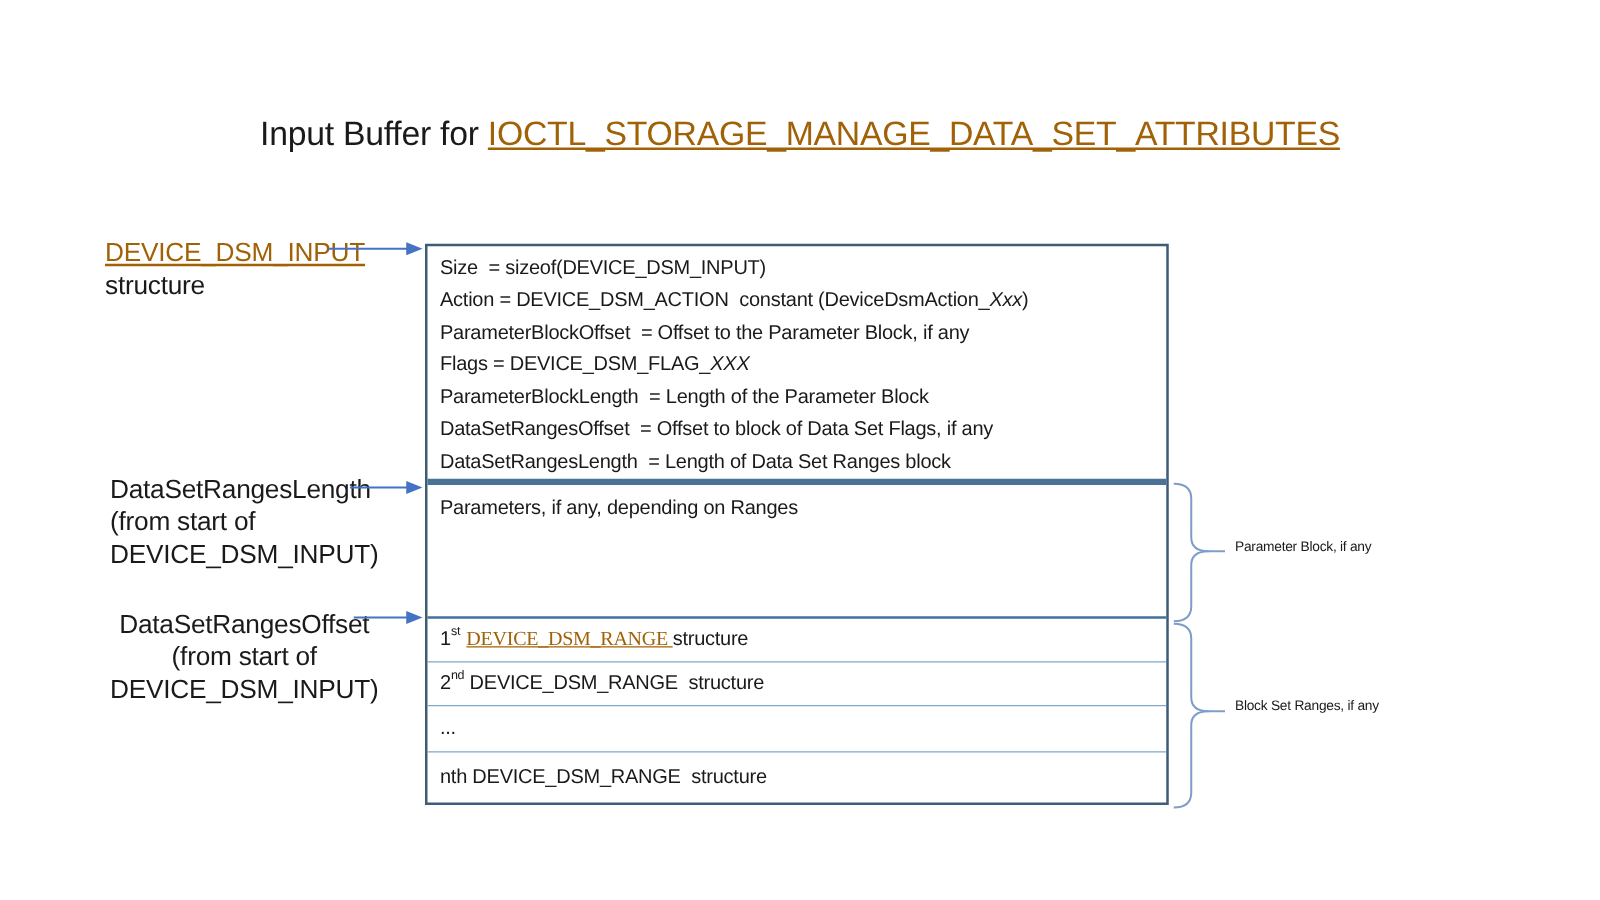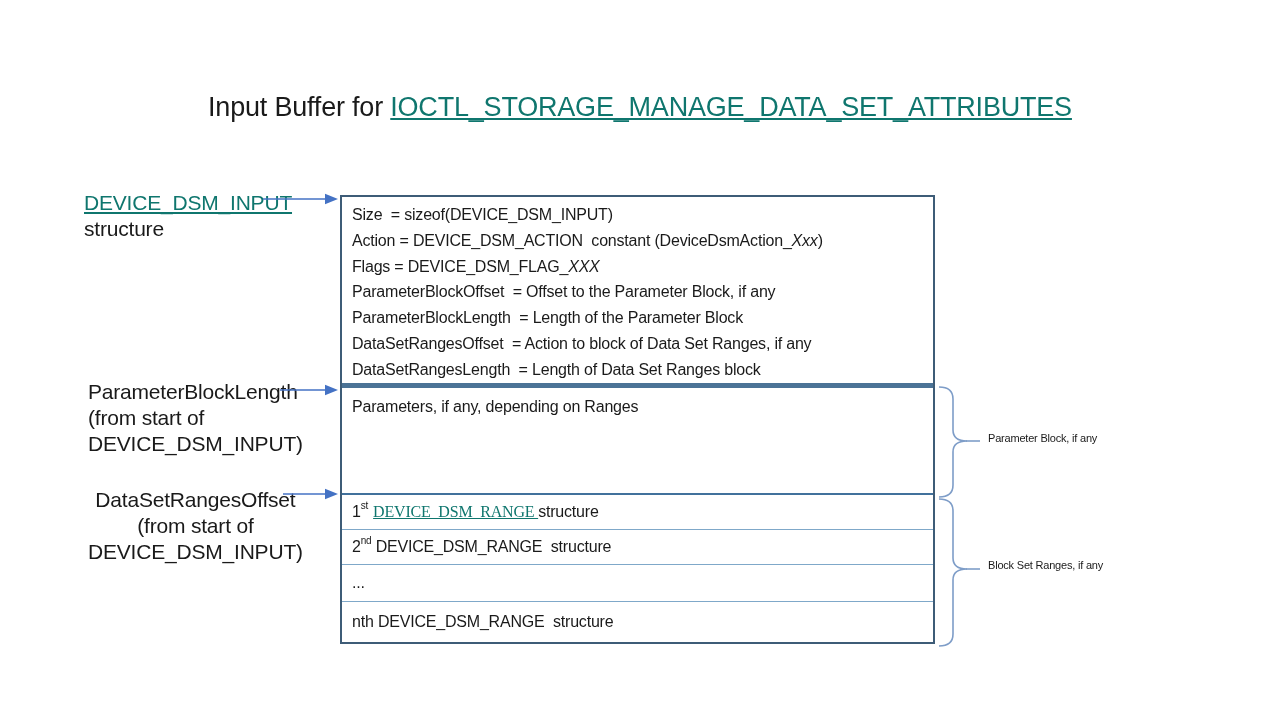--- a/index.html
+++ b/index.html
@@ -6,21 +6,21 @@
   body { background:#888; }
   .slide {
     position:relative; width:1280px; height:720px; background:#ffffff;
     font-family:"Liberation Sans", sans-serif; color:#1a1a1a; overflow:hidden;
     margin:0 auto;
   }
   .title {
     position:absolute; left:0; right:0; top:92px; text-align:center;
     font-size:27px; letter-spacing:-0.2px; white-space:pre-wrap;
   }
-  .link { color:#0f766e; text-decoration:underline; cursor:pointer; }
+  .link { color:#a16207; text-decoration:underline; cursor:pointer; }
   
   .buffer-box {
     position:absolute; left:340px; top:195px; width:595px; height:449px;
     border:2px solid #3E5C77; background:#ffffff;
   }
   .hdr-section { height:186px; padding:5px 10px 0 10px; }
   .bline { font-size:16px; line-height:25.8px; white-space:pre-wrap; letter-spacing:-0.2px; }
   .bline i { font-style:italic; }
   .divider-thick { height:5px; background:#4B7396; }
   .param-section { height:105px; padding:7px 10px 0 10px; }
@@ -53,40 +53,40 @@
 <div class="slide">
 
   <div class="title"><span>Input Buffer for </span><a class="link">IOCTL_STORAGE_MANAGE_DATA_SET_ATTRIBUTES</a></div>
 
   <div class="left-note ln1">
     <div><a class="link">DEVICE_DSM_INPUT</a></div>
     <div>structure</div>
   </div>
 
   <div class="left-note ln2">
-    <div>ParameterBlockLength</div>
+    <div>DataSetRangesLength</div>
     <div>(from start of</div>
     <div>DEVICE_DSM_INPUT)</div>
   </div>
 
   <div class="left-note ln3">
     <div>DataSetRangesOffset</div>
     <div>(from start of</div>
     <div>DEVICE_DSM_INPUT)</div>
   </div>
 
   <div class="buffer-box">
 
     <div class="hdr-section">
       <div class="bline">Size  = sizeof(DEVICE_DSM_INPUT)</div>
       <div class="bline"><span>Action = DEVICE_DSM_ACTION  constant (DeviceDsmAction_</span><i>Xxx</i><span>)</span></div>
+      <div class="bline">ParameterBlockOffset  = Offset to the Parameter Block, if any</div>
       <div class="bline"><span>Flags = DEVICE_DSM_FLAG_</span><i>XXX</i></div>
-      <div class="bline">ParameterBlockOffset  = Offset to the Parameter Block, if any</div>
       <div class="bline">ParameterBlockLength  = Length of the Parameter Block</div>
-      <div class="bline">DataSetRangesOffset  = Action to block of Data Set Ranges, if any</div>
+      <div class="bline">DataSetRangesOffset  = Offset to block of Data Set Flags, if any</div>
       <div class="bline">DataSetRangesLength  = Length of Data Set Ranges block</div>
     </div>
 
     <div class="divider-thick"></div>
 
     <div class="param-section">
       <div class="bline">Parameters, if any, depending on Ranges</div>
     </div>
 
     <div class="divider-med"></div>

